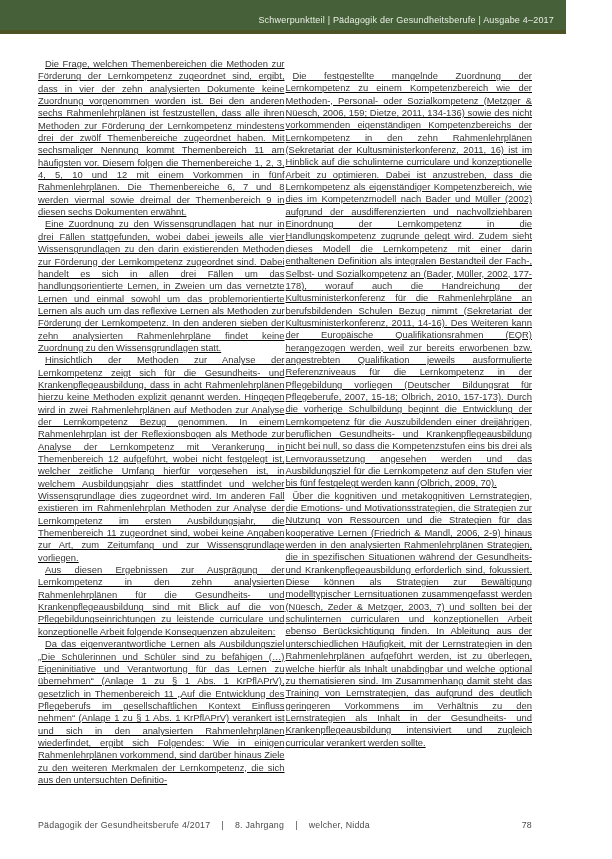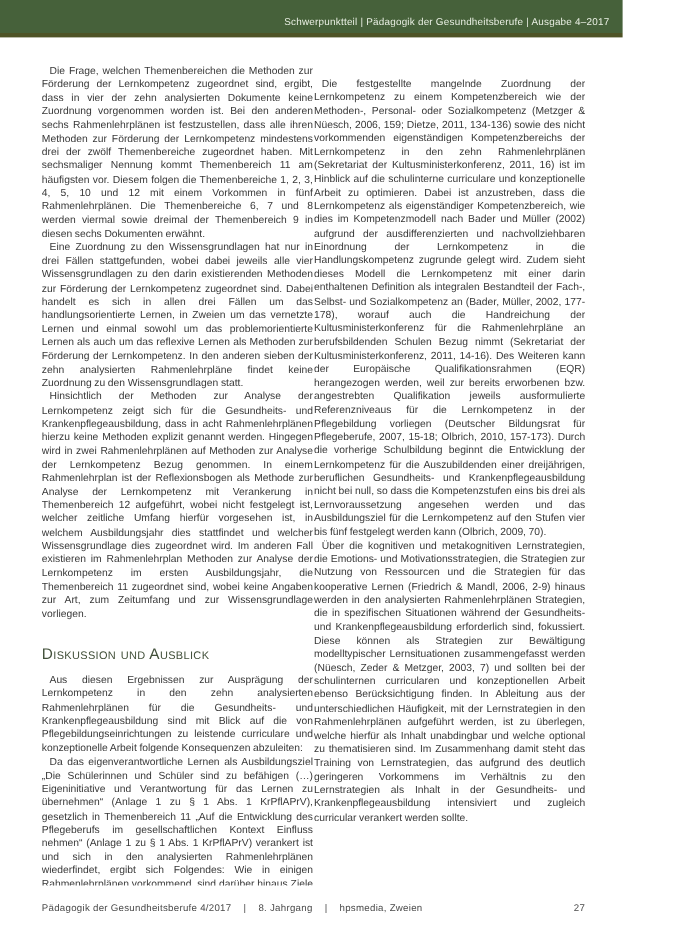--- a/index.html
+++ b/index.html
@@ -27,20 +27,21 @@
   .topbar-stripe {
     position: absolute; top: 30px; left: 0; right: 0; height: 4px;
     background: #4e5326;
   }
 
   
   .content {
     position: absolute; top: 58px; left: 38px; right: 34px; bottom: 54px;
     display: flex; gap: 1px;
     overflow: hidden;
+    text-decoration: underline;
   }
   .col { flex: 1 1 0; min-width: 0; }
   .para {
     margin: 0;
     font-size: 9.4px; line-height: 12.35px; color: #383838;
     text-align: justify;
     text-indent: 7px;
     word-spacing: -0.2px;
   }
   .gap-before { margin-top: 12px; }
@@ -77,36 +78,35 @@
     <span class="topbar-text">Schwerpunktteil | Pädagogik der Gesundheitsberufe | Ausgabe 4–2017</span>
   </div>
   <div class="topbar-stripe"></div>
 
   <div class="content">
 
     <div class="col">
       <p class="para">Die Frage, welchen Themenbereichen die Methoden zur Förderung der Lernkompetenz zugeordnet sind, ergibt, dass in vier der zehn analysierten Dokumente keine Zuordnung vorgenommen worden ist. Bei den anderen sechs Rahmenlehrplänen ist festzustellen, dass alle ihren Methoden zur Förderung der Lernkompetenz mindestens drei der zwölf Themenbereiche zugeordnet haben. Mit sechsmaliger Nennung kommt Themenbereich 11 am häufigsten vor. Diesem folgen die Themenbereiche 1, 2, 3, 4, 5, 10 und 12 mit einem Vorkommen in fünf Rahmenlehrplänen. Die Themenbereiche 6, 7 und 8 werden viermal sowie dreimal der Themenbereich 9 in diesen sechs Dokumenten erwähnt.</p>
       <p class="para">Eine Zuordnung zu den Wissensgrundlagen hat nur in drei Fällen stattgefunden, wobei dabei jeweils alle vier Wissensgrundlagen zu den darin existierenden Methoden zur Förderung der Lernkompetenz zugeordnet sind. Dabei handelt es sich in allen drei Fällen um das handlungsorientierte Lernen, in Zweien um das vernetzte Lernen und einmal sowohl um das problemorientierte Lernen als auch um das reflexive Lernen als Methoden zur Förderung der Lernkompetenz. In den anderen sieben der zehn analysierten Rahmenlehrpläne findet keine Zuordnung zu den Wissensgrundlagen statt.</p>
       <p class="para">Hinsichtlich der Methoden zur Analyse der Lernkompetenz zeigt sich für die Gesundheits- und Krankenpflegeausbildung, dass in acht Rahmenlehrplänen hierzu keine Methoden explizit genannt werden. Hingegen wird in zwei Rahmenlehrplänen auf Methoden zur Analyse der Lernkompetenz Bezug genommen. In einem Rahmenlehrplan ist der Reflexionsbogen als Methode zur Analyse der Lernkompetenz mit Verankerung in Themenbereich 12 aufgeführt, wobei nicht festgelegt ist, welcher zeitliche Umfang hierfür vorgesehen ist, in welchem Ausbildungsjahr dies stattfindet und welcher Wissensgrundlage dies zugeordnet wird. Im anderen Fall existieren im Rahmenlehrplan Methoden zur Analyse der Lernkompetenz im ersten Ausbildungsjahr, die Themenbereich 11 zugeordnet sind, wobei keine Angaben zur Art, zum Zeitumfang und zur Wissensgrundlage vorliegen.</p>
-      <h2 class="section-heading">Diskussion und Ausblick</h2>
       <p class="para">Aus diesen Ergebnissen zur Ausprägung der Lernkompetenz in den zehn analysierten Rahmenlehrplänen für die Gesundheits- und Krankenpflegeausbildung sind mit Blick auf die von Pflegebildungseinrichtungen zu leistende curriculare und konzeptionelle Arbeit folgende Konsequenzen abzuleiten:</p>
       <p class="para">Da das eigenverantwortliche Lernen als Ausbildungsziel „Die Schülerinnen und Schüler sind zu befähigen (…) Eigeninitiative und Verantwortung für das Lernen zu übernehmen“ (Anlage 1 zu § 1 Abs. 1 KrPflAPrV), gesetzlich in Themenbereich 11 „Auf die Entwicklung des Pflegeberufs im gesellschaftlichen Kontext Einfluss nehmen“ (Anlage 1 zu § 1 Abs. 1 KrPflAPrV) verankert ist und sich in den analysierten Rahmenlehrplänen wiederfindet, ergibt sich Folgendes: Wie in einigen Rahmenlehrplänen vorkommend, sind darüber hinaus Ziele zu den weiteren Merkmalen der Lernkompetenz, die sich aus den untersuchten Definitio-</p>
     </div>
 
     <div class="col">
       <p class="para gap-before">Die festgestellte mangelnde Zuordnung der Lernkompetenz zu einem Kompetenzbereich wie der Methoden-, Personal- oder Sozialkompetenz (Metzger &amp; Nüesch, 2006, 159; Dietze, 2011, 134-136) sowie des nicht vorkommenden eigenständigen Kompetenzbereichs der Lernkompetenz in den zehn Rahmenlehrplänen (Sekretariat der Kultusministerkonferenz, 2011, 16) ist im Hinblick auf die schulinterne curriculare und konzeptionelle Arbeit zu optimieren. Dabei ist anzustreben, dass die Lernkompetenz als eigenständiger Kompetenzbereich, wie dies im Kompetenzmodell nach Bader und Müller (2002) aufgrund der ausdifferenzierten und nachvollziehbaren Einordnung der Lernkompetenz in die Handlungskompetenz zugrunde gelegt wird. Zudem sieht dieses Modell die Lernkompetenz mit einer darin enthaltenen Definition als integralen Bestandteil der Fach-, Selbst- und Sozialkompetenz an (Bader, Müller, 2002, 177-178), worauf auch die Handreichung der Kultusministerkonferenz für die Rahmenlehrpläne an berufsbildenden Schulen Bezug nimmt (Sekretariat der Kultusministerkonferenz, 2011, 14-16). Des Weiteren kann der Europäische Qualifikationsrahmen (EQR) herangezogen werden, weil zur bereits erworbenen bzw. angestrebten Qualifikation jeweils ausformulierte Referenzniveaus für die Lernkompetenz in der Pflegebildung vorliegen (Deutscher Bildungsrat für Pflegeberufe, 2007, 15-18; Olbrich, 2010, 157-173). Durch die vorherige Schulbildung beginnt die Entwicklung der Lernkompetenz für die Auszubildenden einer dreijährigen, beruflichen Gesundheits- und Krankenpflegeausbildung nicht bei null, so dass die Kompetenzstufen eins bis drei als Lernvoraussetzung angesehen werden und das Ausbildungsziel für die Lernkompetenz auf den Stufen vier bis fünf festgelegt werden kann (Olbrich, 2009, 70).</p>
       <p class="para">Über die kognitiven und metakognitiven Lernstrategien, die Emotions- und Motivationsstrategien, die Strategien zur Nutzung von Ressourcen und die Strategien für das kooperative Lernen (Friedrich &amp; Mandl, 2006, 2-9) hinaus werden in den analysierten Rahmenlehrplänen Strategien, die in spezifischen Situationen während der Gesundheits- und Krankenpflegeausbildung erforderlich sind, fokussiert. Diese können als Strategien zur Bewältigung modelltypischer Lernsituationen zusammengefasst werden (Nüesch, Zeder &amp; Metzger, 2003, 7) und sollten bei der schulinternen curricularen und konzeptionellen Arbeit ebenso Berücksichtigung finden. In Ableitung aus der unterschiedlichen Häufigkeit, mit der Lernstrategien in den Rahmenlehrplänen aufgeführt werden, ist zu überlegen, welche hierfür als Inhalt unabdingbar und welche optional zu thematisieren sind. Im Zusammenhang damit steht das Training von Lernstrategien, das aufgrund des deutlich geringeren Vorkommens im Verhältnis zu den Lernstrategien als Inhalt in der Gesundheits- und Krankenpflegeausbildung intensiviert und zugleich curricular verankert werden sollte.</p>
     </div>
 
   </div>
 
   <div class="footer">
     <span class="footer-left">
       <span>Pädagogik der Gesundheitsberufe 4/2017</span>
       <span class="fsep">|</span>
       <span>8. Jahrgang</span>
       <span class="fsep">|</span>
-      <span>hpsmedia, Zweien</span>
+      <span>welcher, Nidda</span>
     </span>
-    <span class="pagenum">27</span>
+    <span class="pagenum">78</span>
   </div>
 
 </div>
 
 </body></html>

